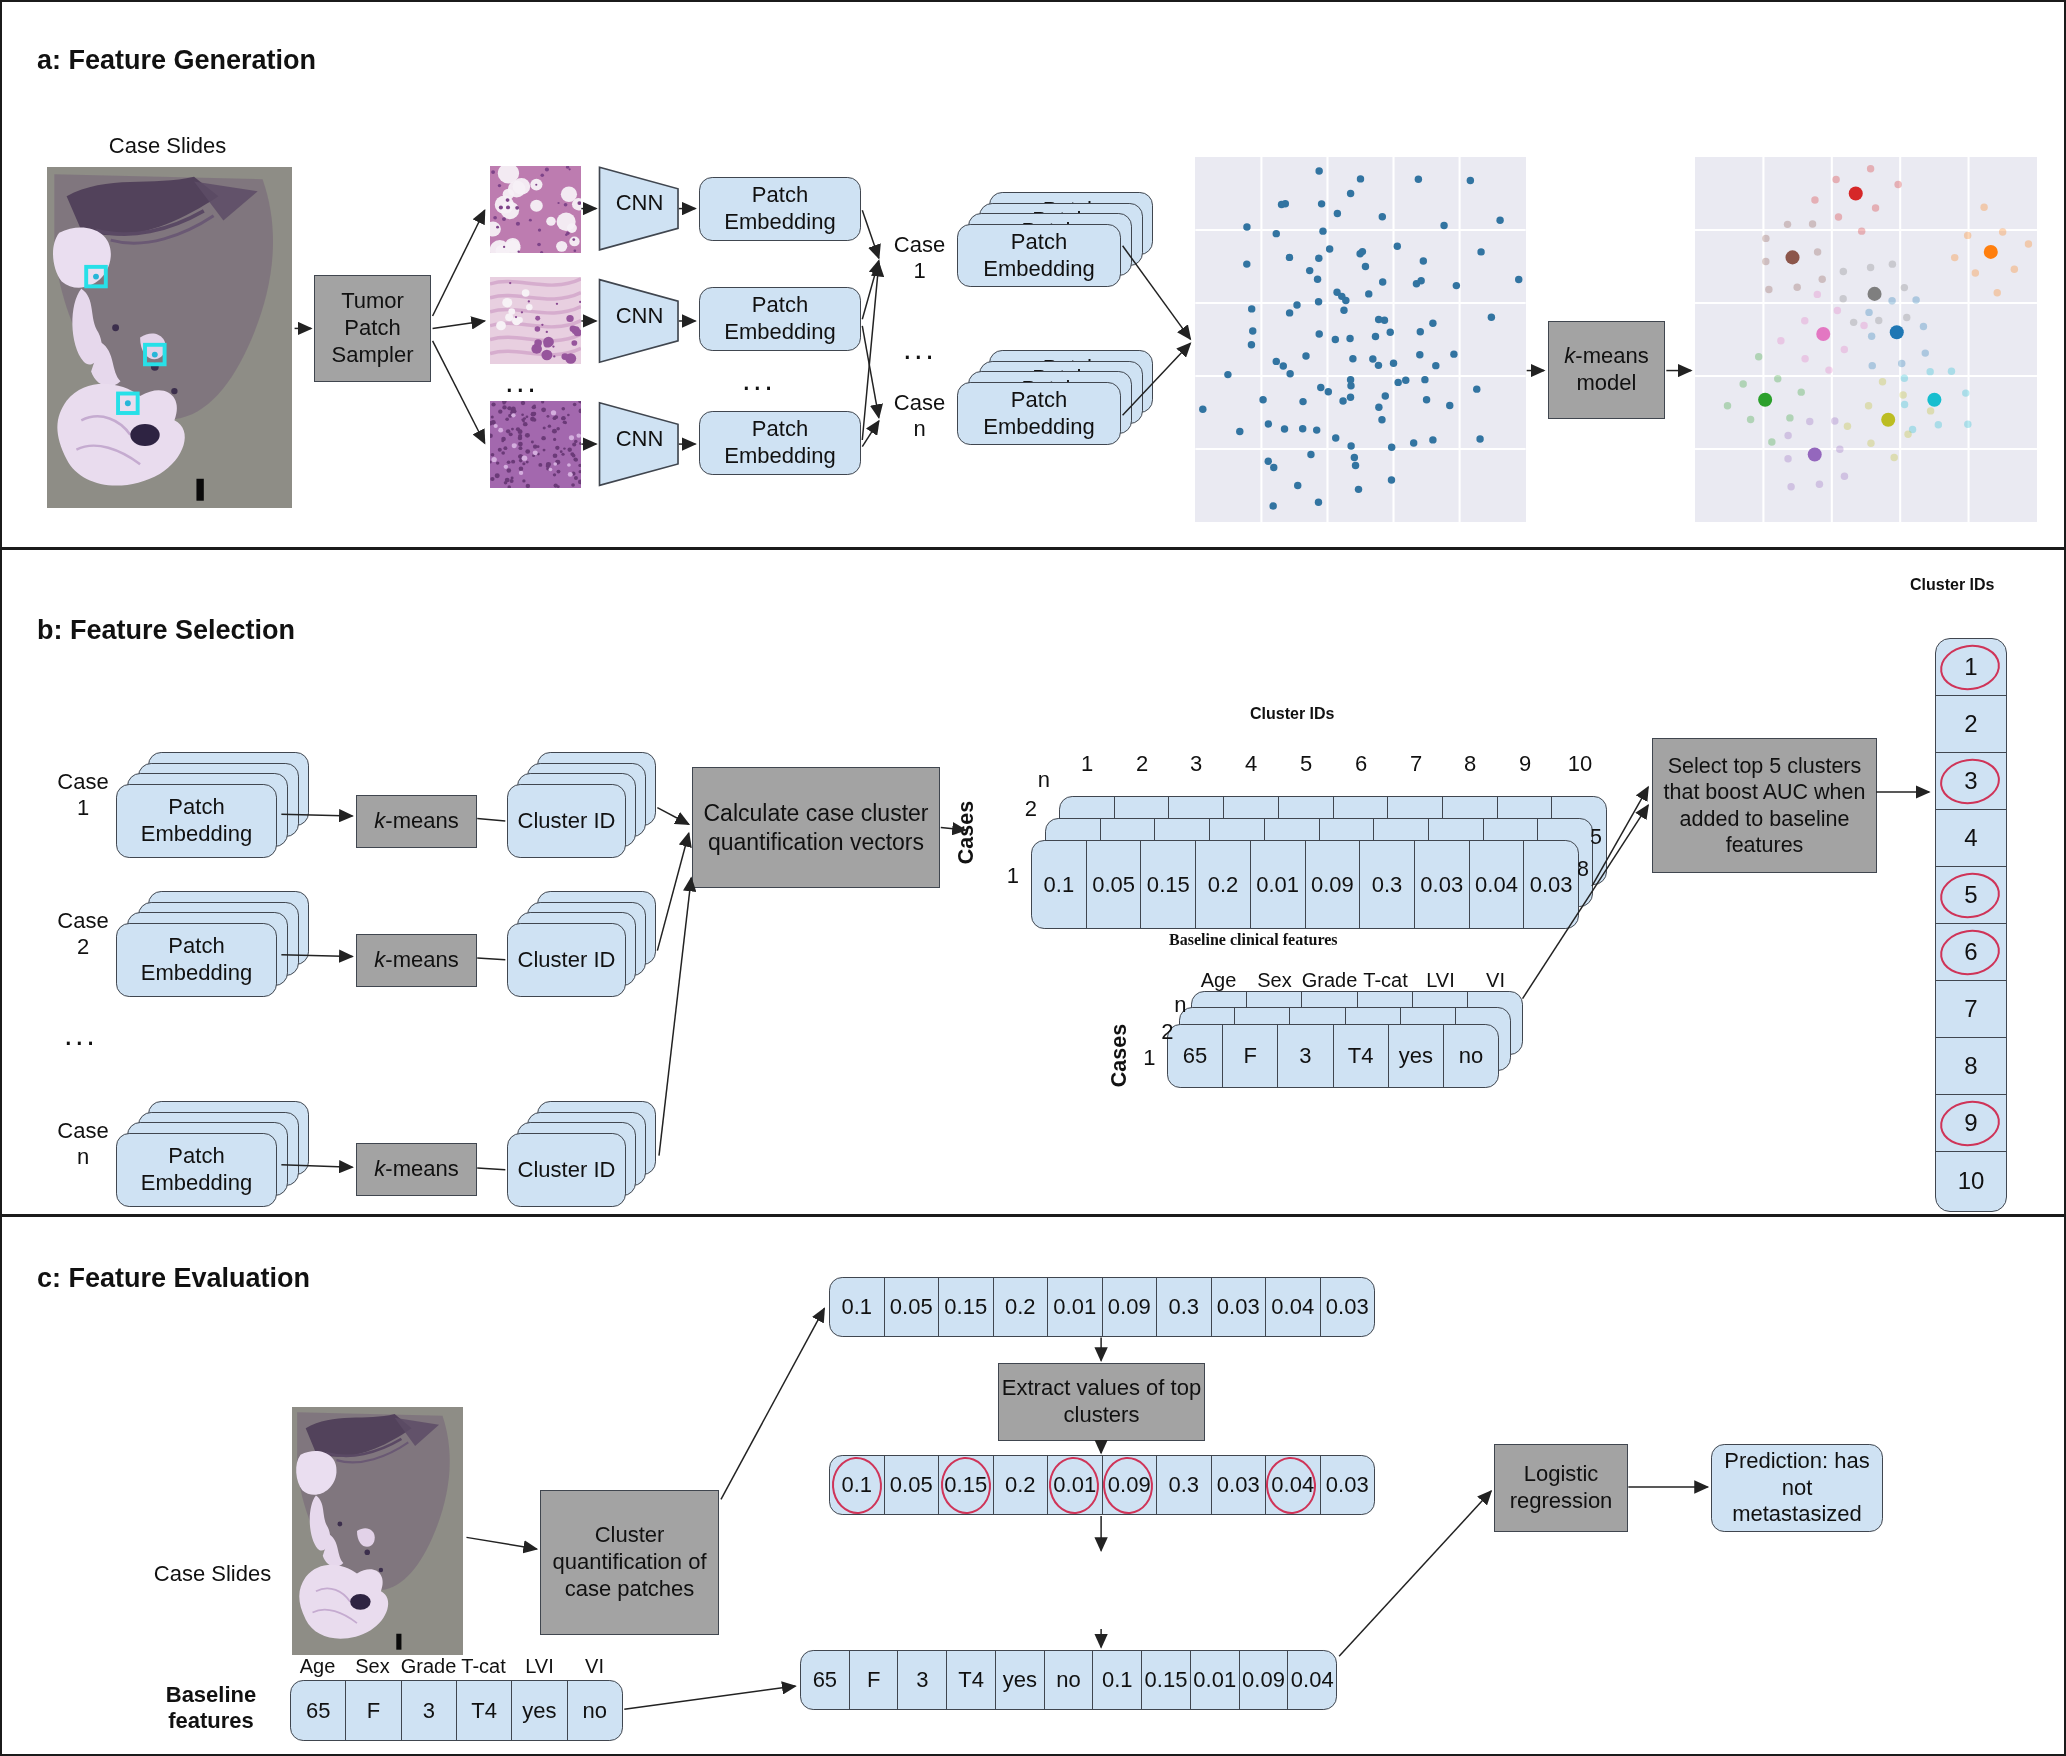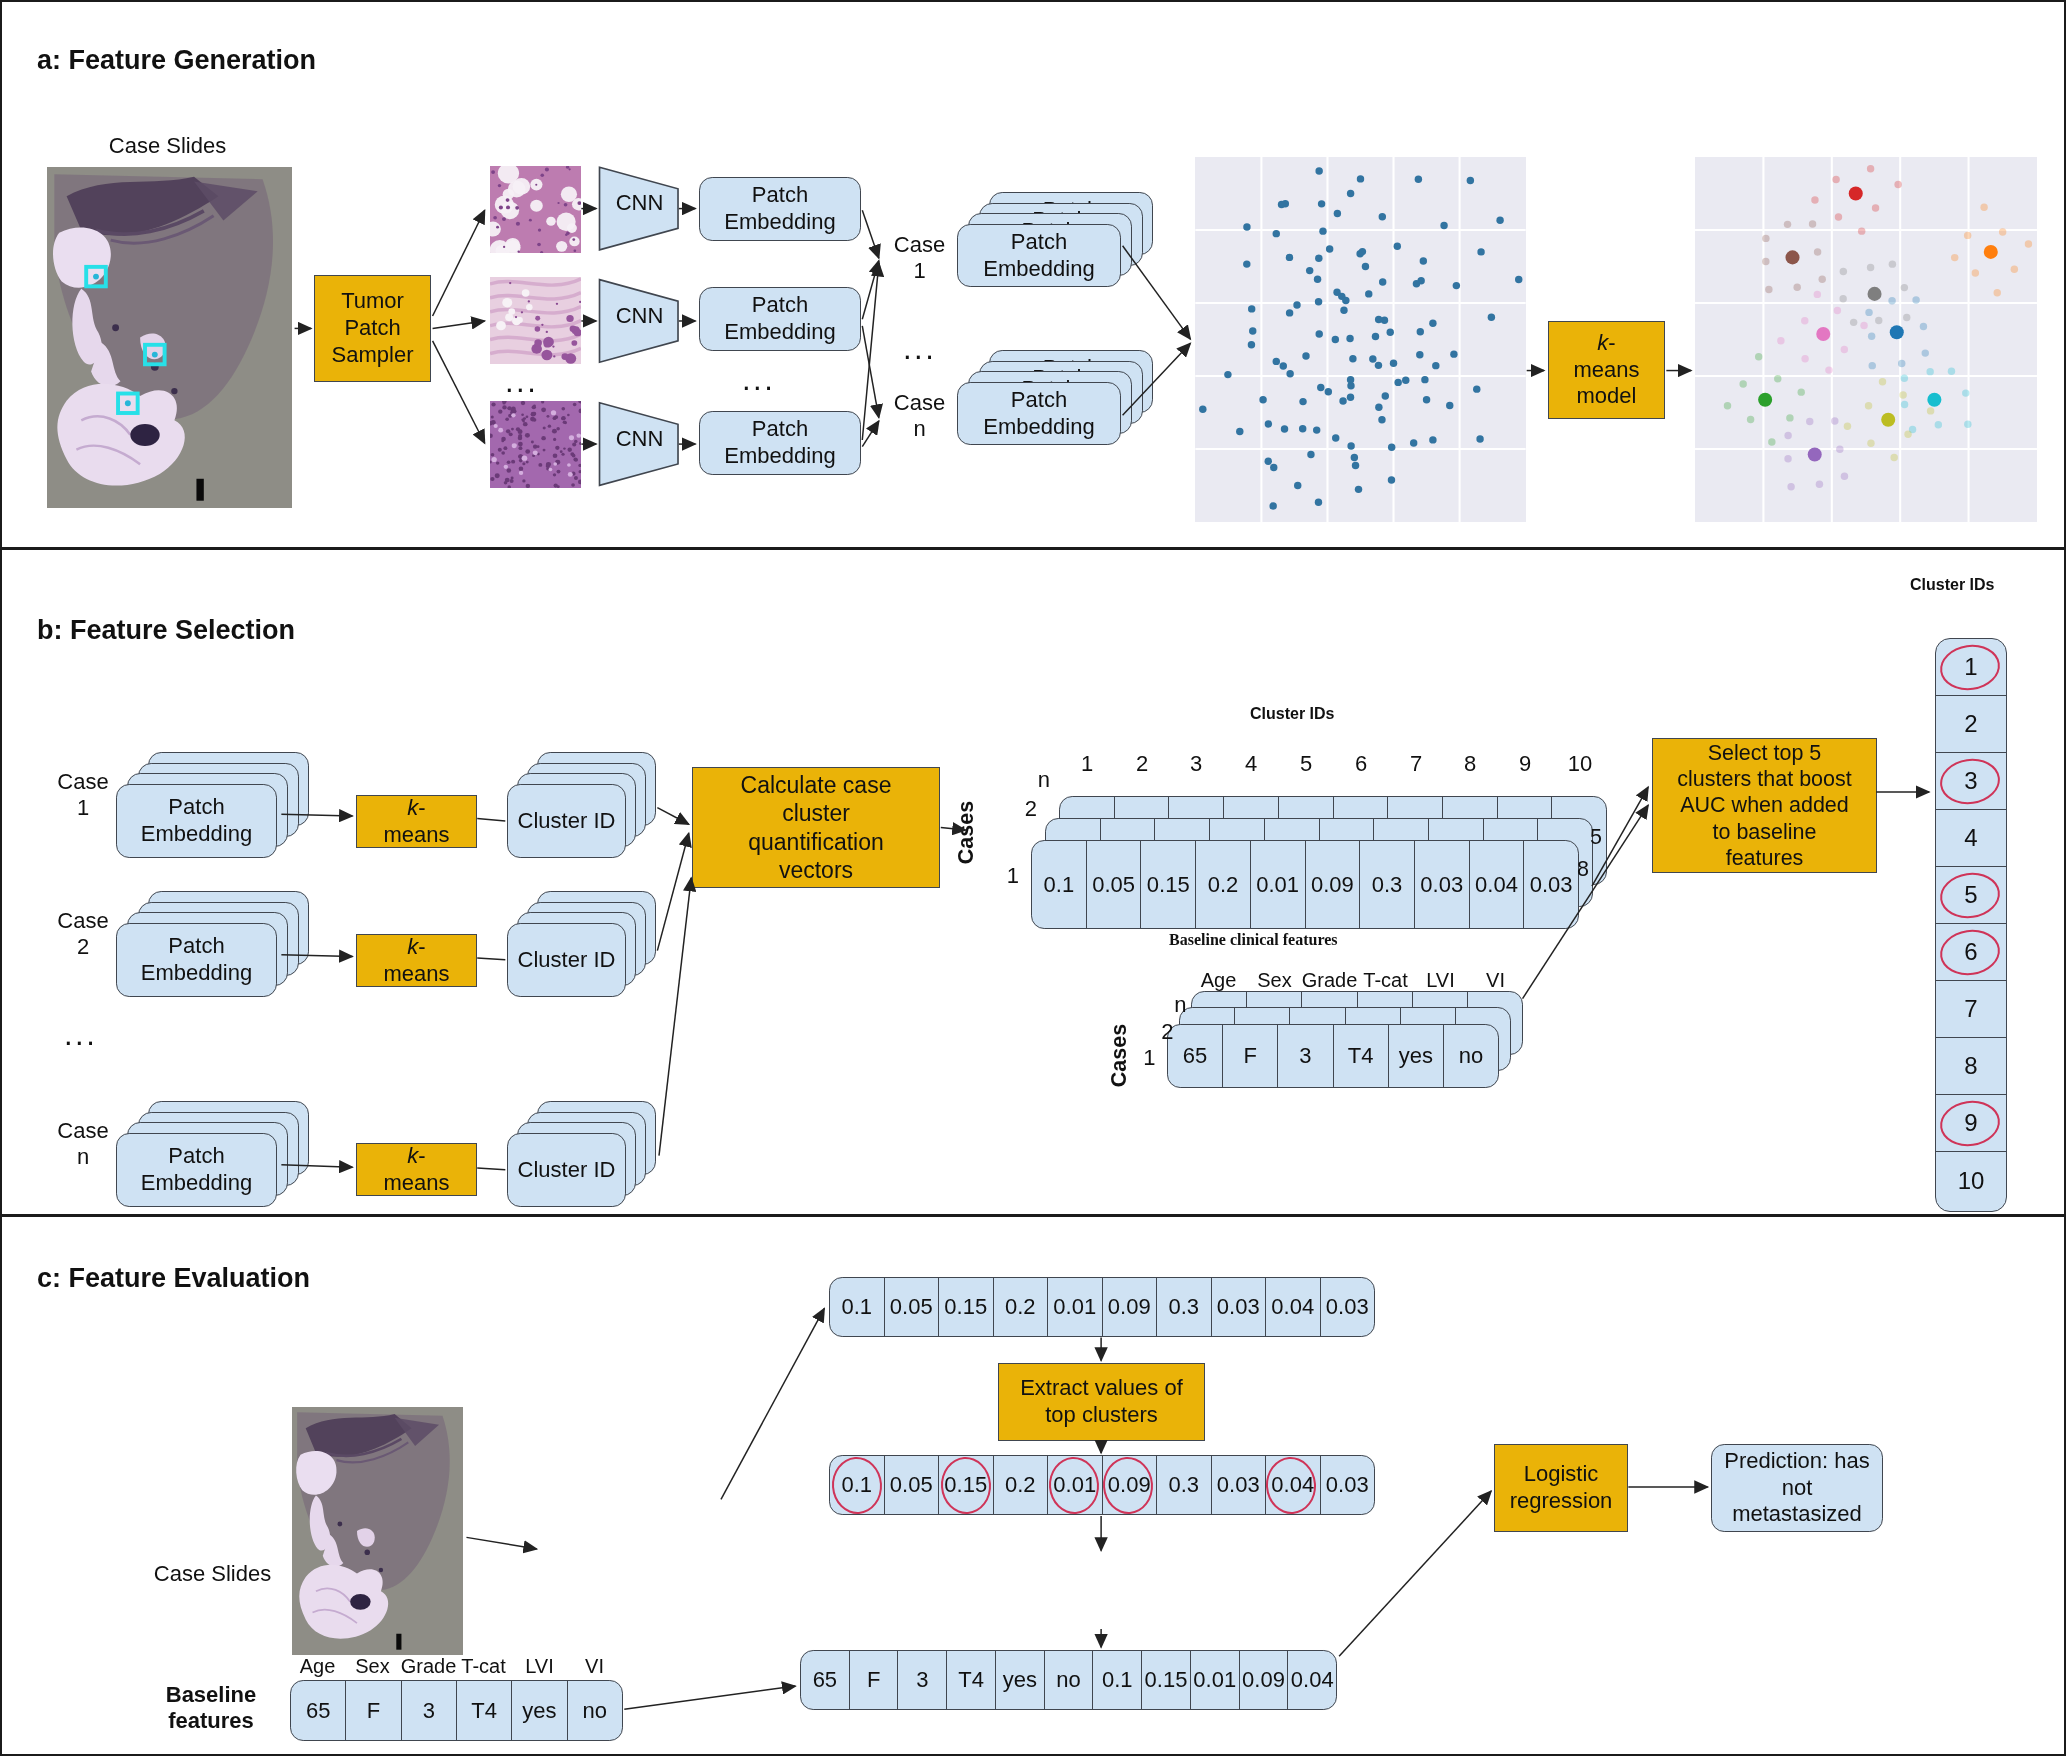--- a/index.html
+++ b/index.html
@@ -3,23 +3,23 @@
 <meta charset="utf-8">
 <style>
   html,body{margin:0;padding:0;background:#ffffff;}
   #canvas{position:relative;width:2066px;height:1756px;background:#fff;
     font-family:"Liberation Sans",sans-serif;color:#111;
     border:2.5px solid #1b1b1b;box-sizing:border-box;overflow:hidden;}
   .divider{position:absolute;left:0;width:2066px;height:3.3px;background:#1b1b1b;}
   .hd{position:absolute;font-weight:700;font-size:27px;white-space:nowrap;}
   .lbl{position:absolute;font-size:22px;text-align:center;line-height:1.18;}
   .dots{position:absolute;font-size:31px;letter-spacing:2.5px;}
-  .boxsq{position:absolute;background:#eab308;border:1.7px solid #40464f;display:flex;
+  .boxsq{position:absolute;background:#a3a3a3;border:1.7px solid #40464f;display:flex;
     align-items:center;justify-content:center;text-align:center;font-size:22px;
-    line-height:1.22;box-sizing:border-box;padding:20px;}
+    line-height:1.22;box-sizing:border-box;padding:2px;}
   .card{position:absolute;background:#cfe2f3;border:1.7px solid #40464f;border-radius:13.2px;
     display:flex;align-items:center;justify-content:center;text-align:center;
     font-size:22px;line-height:1.22;box-sizing:border-box;padding:3.3px;}
   .stack{position:absolute;}
   .vector{position:absolute;display:flex;background:#cfe2f3;border:1.7px solid #40464f;
     border-radius:13.2px;box-sizing:border-box;overflow:hidden;}
   .vector .cell{flex:1 1 0;display:flex;align-items:center;justify-content:center;
     font-size:22px;border-right:1.7px solid #40464f;min-width:0;}
   .vector .cell:last-child{border-right:none;}
   .colnum{position:absolute;font-size:22px;text-align:center;}
@@ -753,20 +753,21 @@
         <path d="M38,70 C44,66 50,70 48,76 C46,81 38,80 38,70 Z" fill="#e2d2e8"></path>
         <path d="M8,96 C16,86 30,88 38,94 C48,88 56,94 52,104 C60,108 56,120 46,126 C32,134 14,132 8,120 C3,110 3,103 8,96 Z" fill="#e9dcee"></path>
         <path d="M14,104 C22,100 30,104 34,110 M12,116 C20,112 30,116 38,122" stroke="#c5abd0" stroke-width="1" fill="none"></path>
         <ellipse cx="40" cy="110" rx="6" ry="4.5" fill="#2e2342"></ellipse>
         <circle cx="28" cy="66" r="1.4" fill="#3c2f4d"></circle>
         <circle cx="44" cy="82" r="1.6" fill="#3c2f4d"></circle>
         <circle cx="52" cy="92" r="1.3" fill="#3c2f4d"></circle>
         <rect x="61" y="128" width="3" height="9" fill="#0a0a0a"></rect>
       </svg></div>
 
+  <div class="boxsq" style="left:538px;top:1488px;width:179px;height:145px;">Cluster quantification of case patches</div>
 
   <div class="vector" style="left:827px;top:1275px;width:546px;height:60px;">
       <div class="cell">0.1</div>
       <div class="cell">0.05</div>
       <div class="cell">0.15</div>
       <div class="cell">0.2</div>
       <div class="cell">0.01</div>
       <div class="cell">0.09</div>
       <div class="cell">0.3</div>
       <div class="cell">0.03</div>

